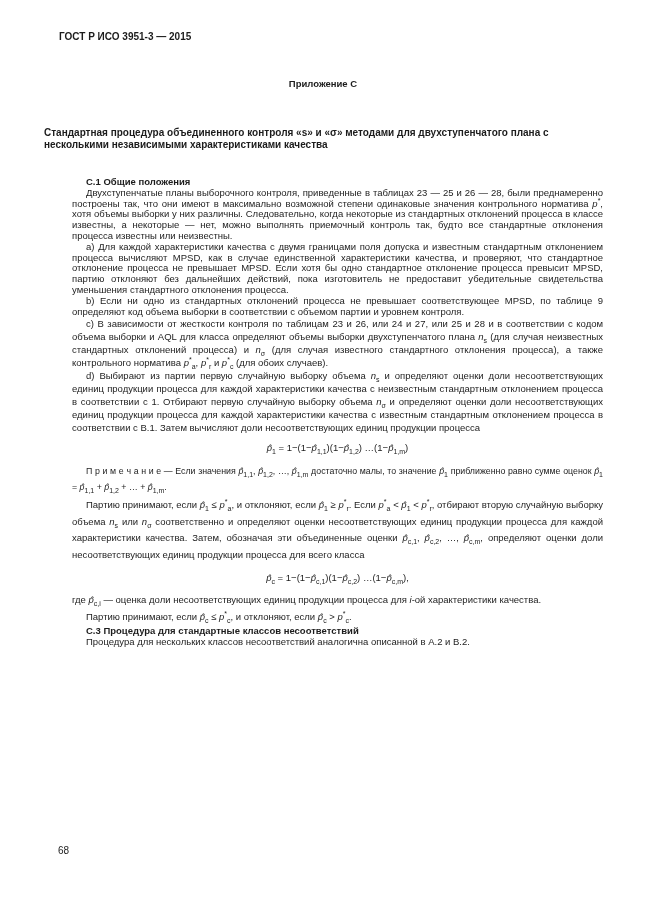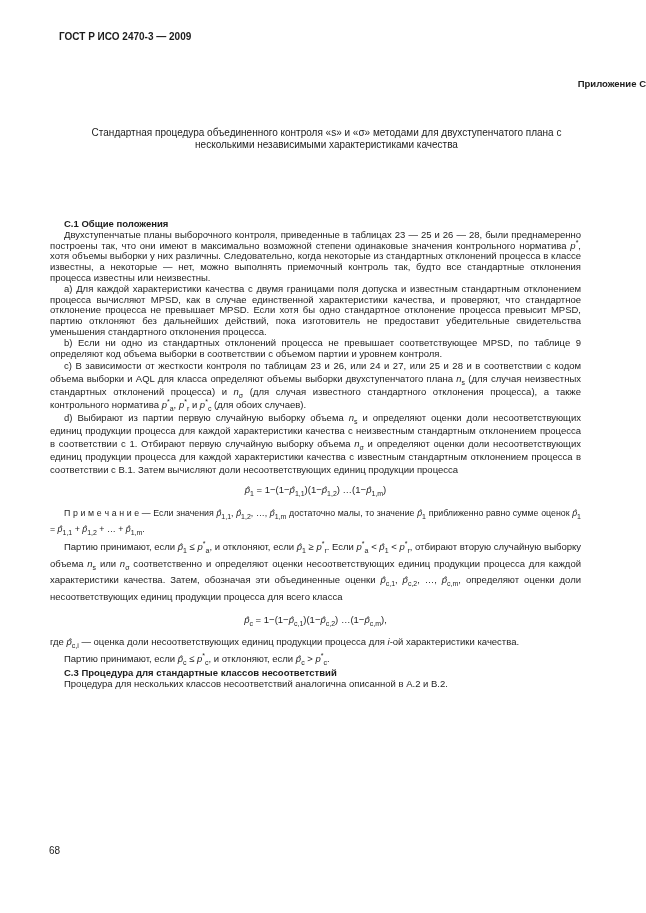--- a/index.html
+++ b/index.html
@@ -11,54 +11,54 @@
     font-family:"Liberation Sans", sans-serif;
     color:#1c1c1c;
     overflow:hidden;
   }
   .hdr {
     position:absolute; top:31px; left:59px;
     font-size:10px; font-weight:bold;
   }
   .annex {
     position:absolute; top:78px; left:0; width:100%;
-    text-align:right; font-size:9.5px; line-height:11px;
+    text-align:center; font-size:9.5px; line-height:11px;
   }
   .annex-label { font-weight:bold; }
   .title {
-    position:absolute; top:127px; left:61px; width:531px;
-    text-align:center; font-size:10px; font-weight:normal; line-height:12px;
+    position:absolute; top:127px; left:44px; width:531px;
+    font-size:10px; font-weight:bold; line-height:12px;
   }
   .doc-body {
-    position:absolute; top:176px; left:50px; width:531px;
-    font-size:9.5px; line-height:10.8px;margin-top:42px;
+    position:absolute; top:176px; left:72px; width:531px;
+    font-size:9.5px; line-height:10.8px;
   }
   .blk { text-align:justify; text-indent:14px; }
   .blk-h { font-weight:bold; text-align:left; margin-top:1px; }
   .blk-math { line-height:13px; }
   .blk-sp { line-height:16.8px; }
   .blk-sp0 { line-height:16.8px; text-indent:0; }
   .blk-ni { text-indent:0; }
   .blk-note { font-size:8.8px; line-height:15.8px; margin:2px 0 1px; }
   .blk-f { text-align:center; text-indent:0; padding:9px 0 8px; }
   sub, sup { font-size:7px; line-height:0; }
   sup { vertical-align:super; }
   sub { vertical-align:sub; }
   i { font-style:italic; }
   .pageno {
-    position:absolute; top:845px; left:49px;
+    position:absolute; top:845px; left:58px;
     font-size:10px;
   }
 </style>
 </head>
 <body>
 
 <div class="page">
   <div class="hdr">
-    <span>ГОСТ Р ИСО 2470-3 — 2009</span>
+    <span>ГОСТ Р ИСО 3951-3 — 2015</span>
   </div>
   <div class="annex">
     <div class="annex-label">Приложение С</div>
   </div>
   <div class="title">Стандартная процедура объединенного контроля «s» и «σ» методами для двухступенчатого плана с несколькими независимыми характеристиками качества</div>
   <div class="doc-body">
       <div class="blk blk-h">С.1 Общие положения</div>
       <div class="blk">Двухступенчатые планы выборочного контроля, приведенные в таблицах 23 — 25 и 26 — 28, были преднамеренно построены так, что они имеют в максимально возможной степени одинаковые значения контрольного норматива <i>p</i><sup>*</sup>, хотя объемы выборки у них различны. Следовательно, когда некоторые из стандартных отклонений процесса в классе известны, а некоторые — нет, можно выполнять приемочный контроль так, будто все стандартные отклонения процесса известны или неизвестны.</div>
       <div class="blk">a) Для каждой характеристики качества с двумя границами поля допуска и известным стандартным отклонением процесса вычисляют MPSD, как в случае единственной характеристики качества, и проверяют, что стандартное отклонение процесса не превышает MPSD. Если хотя бы одно стандартное отклонение процесса превысит MPSD, партию отклоняют без дальнейших действий, пока изготовитель не предоставит убедительные свидетельства уменьшения стандартного отклонения процесса.</div>
       <div class="blk">b) Если ни одно из стандартных отклонений процесса не превышает соответствующее MPSD, по таблице 9 определяют код объема выборки в соответствии с объемом партии и уровнем контроля.</div>

